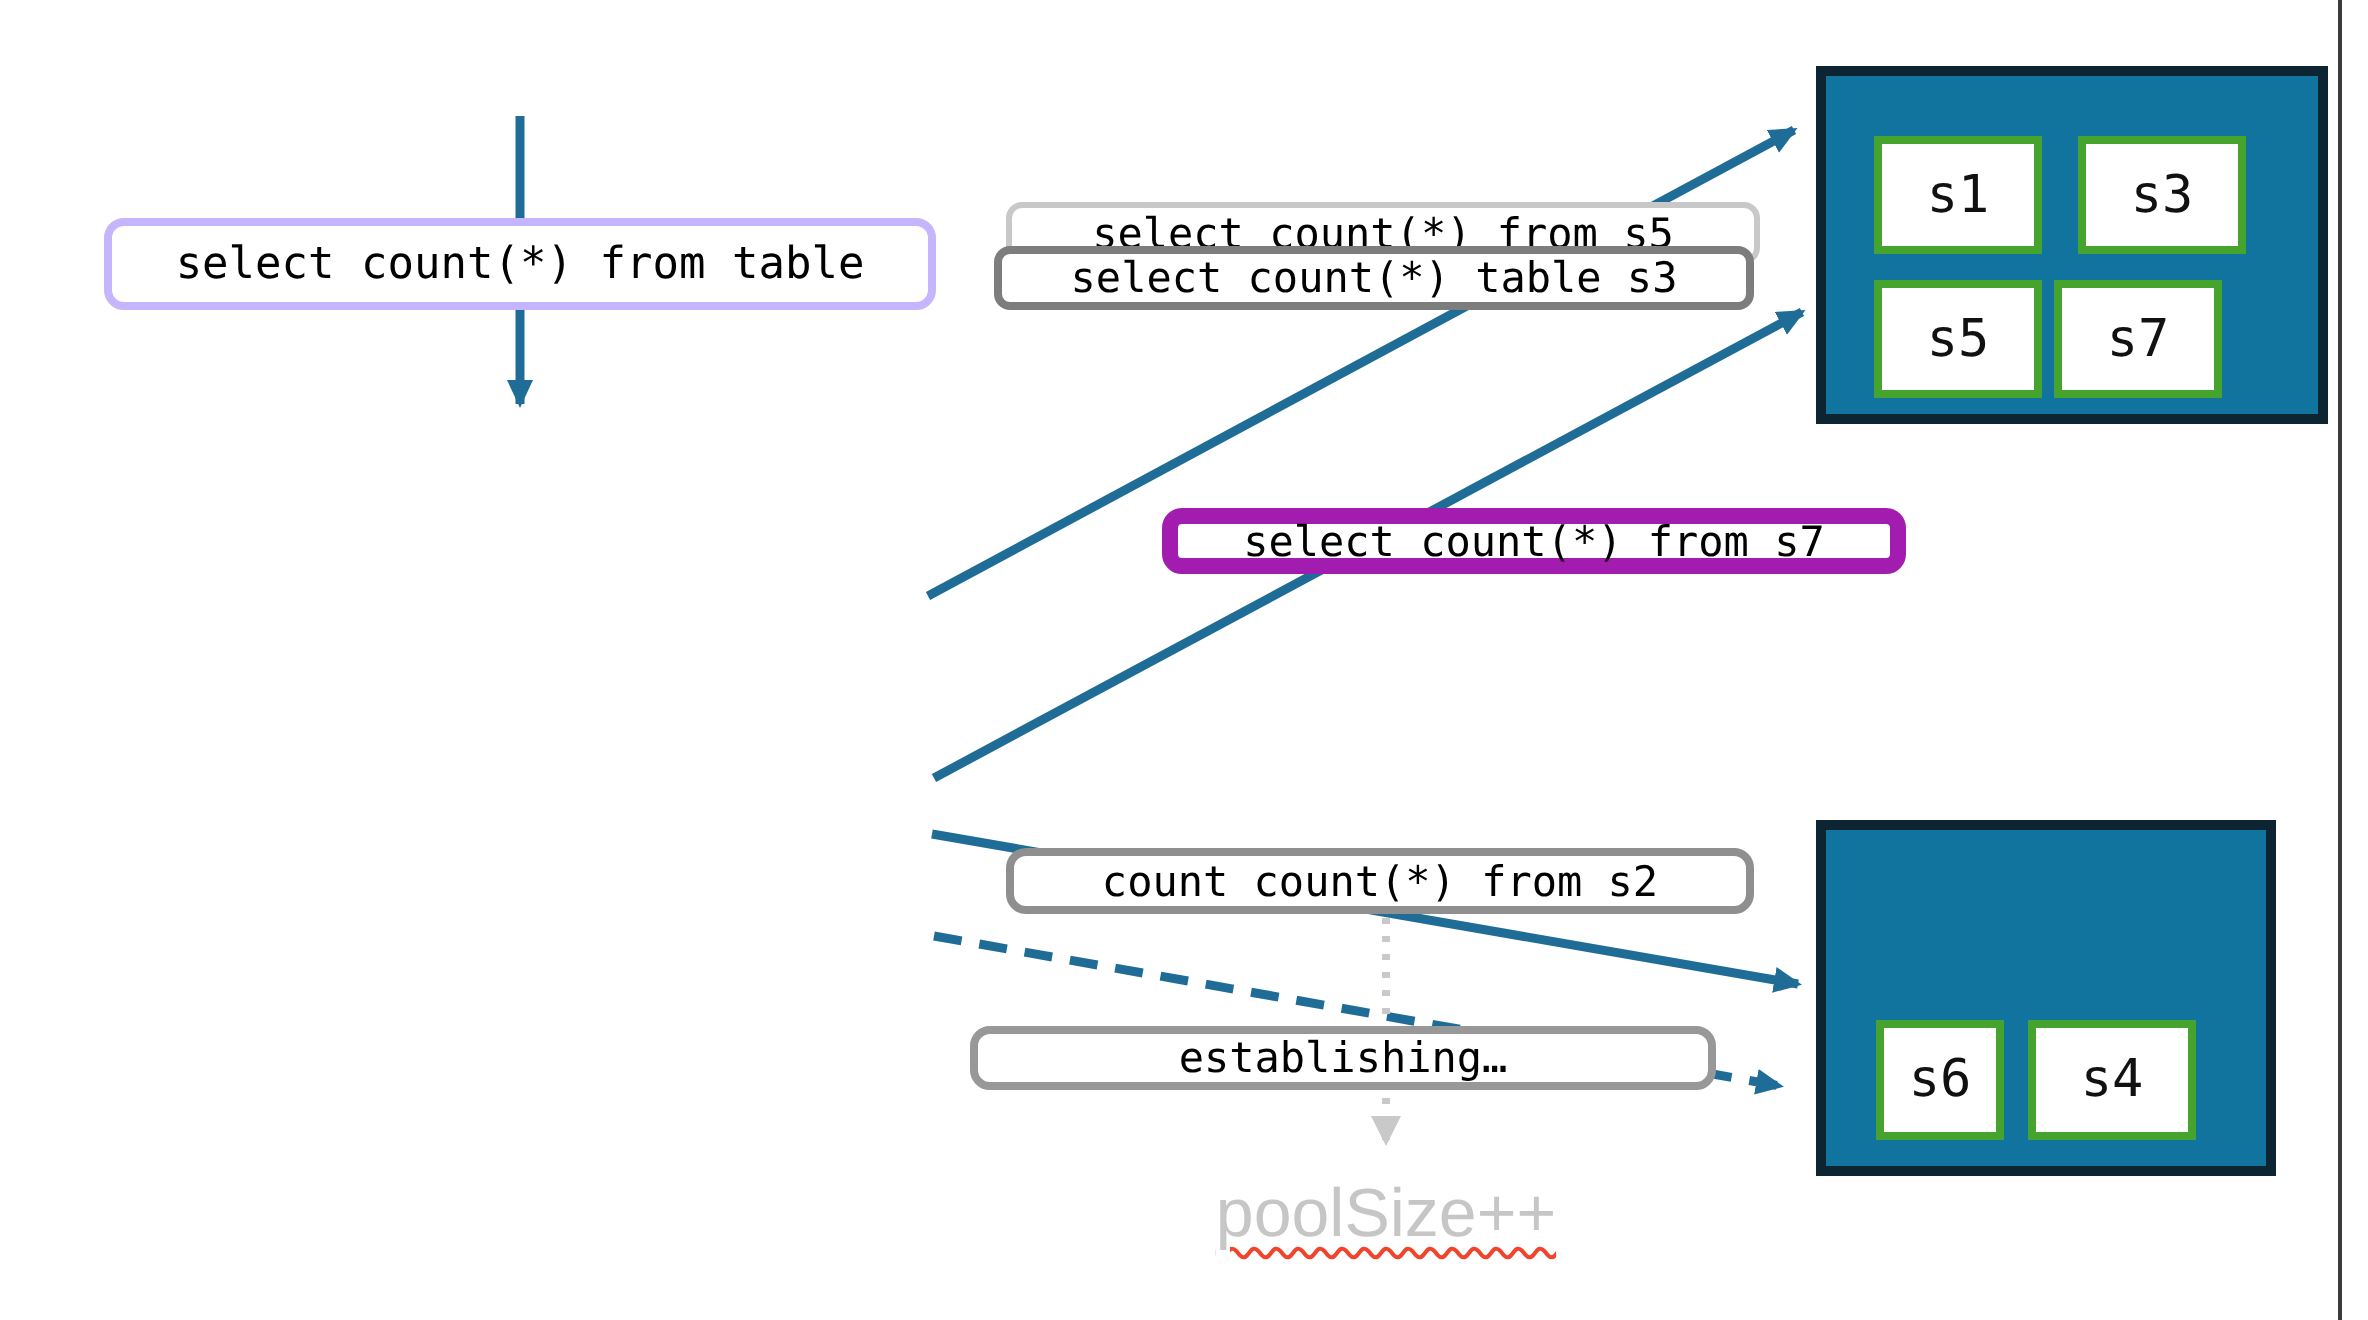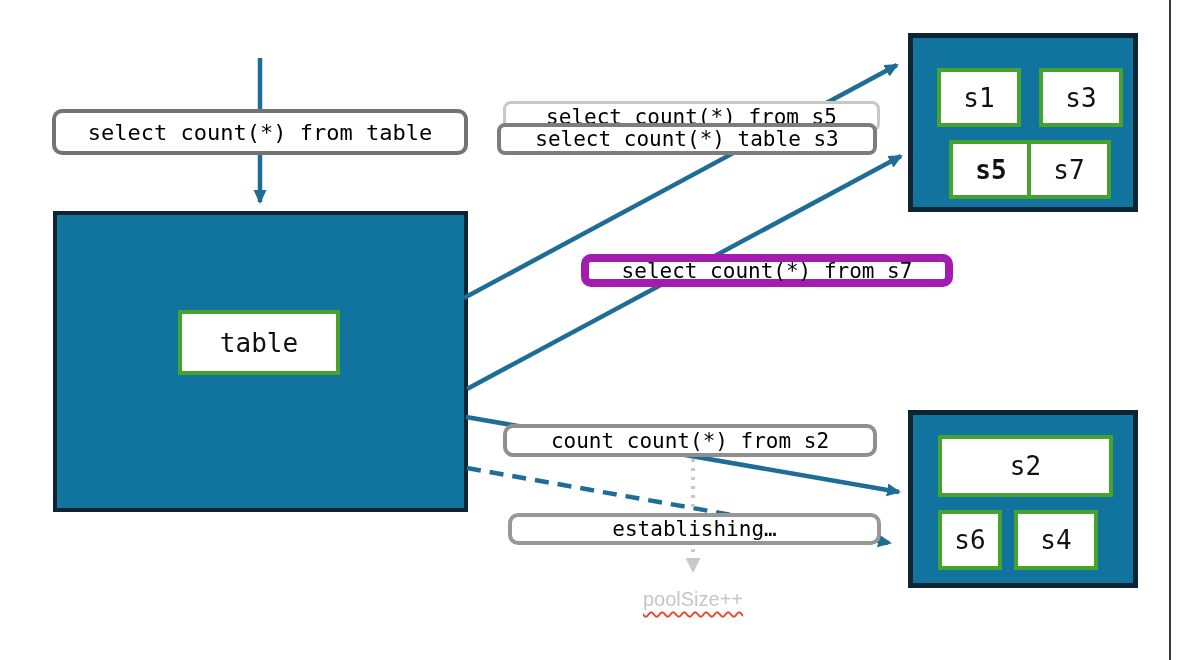--- a/index.html
+++ b/index.html
@@ -11,114 +11,106 @@
     font-family:"DejaVu Sans Mono", monospace;
   }
   
   .teal-box{
     position:absolute;
     background:#10749E;
     border:5px solid #0D2433;
     box-sizing:border-box;
   }
   .table-box{ left:53px; top:211px; width:415px; height:301px; border-width:4px; }
-  .shard-group-top{ left:908px; top:33px; width:230px; height:179px; }
+  .shard-group-top{ left:908px; top:33px; width:256px; height:179px; }
   .shard-group-bottom{ left:908px; top:410px; width:230px; height:178px; }
 
   
   .cell{
     position:absolute;
     background:#ffffff;
     border:4px solid #46A42E;
     box-sizing:border-box;
     display:flex;align-items:center;justify-content:center;
     color:#111;
   }
   .table-label{ left:121px; top:95px; width:162px; height:65px; font-size:26px; }
   .shard{ font-size:26px; }
   .s1{ left:24px; top:30px; width:84px; height:59px; }
   .s3t{ left:126px; top:30px; width:84px; height:59px; }
-  .s5{ left:36px; top:102px; width:84px; height:59px;font-weight:bold; }
+  .s5{ left:24px; top:102px; width:84px; height:59px; }
   .s7{ left:114px; top:102px; width:84px; height:59px; }
   .s2{ left:25px; top:20px; width:175px; height:62px; }
   .s6{ left:25px; top:95px; width:64px; height:60px; }
   .s4{ left:101px; top:95px; width:84px; height:60px;align-items:center; }
 
   
   .arrows{ position:absolute; left:0; top:0; width:1184px; height:660px; pointer-events:none; }
 
   
   .qlabel{
     position:absolute;
     background:#ffffff;
     box-sizing:border-box;
     display:flex;align-items:center;justify-content:center;
     font-size:21px;
     color:#000;
     white-space:nowrap;
     border-radius:10px;
   }
-  .q-table{ left:52px;  top:109px; width:416px; height:46px; border:4px solid #737373; font-size:22px; }
+  .q-table{ left:52px;  top:109px; width:416px; height:46px; border:4px solid #c4b5fd; font-size:22px; }
   .q-s5   { left:503px; top:101px;  width:377px; height:31px; border:3px solid #C8C8C8; border-radius:8px; }
   .q-s3   { left:497px; top:123px; width:380px; height:32px; border:4px solid #7D7D7D; border-radius:8px; }
   .q-s7   { left:581px; top:254px; width:372px; height:33px; border:8px solid #a21caf; }
   .q-s2   { left:503px; top:424px; width:374px; height:33px; border:4px solid #8F8F8F; }
-  .q-est  { left:508px; top:513px; width:373px; height:32px; border:4px solid #989898; }
+  .q-est  { left:485px; top:513px; width:373px; height:32px; border:4px solid #989898; }
 
   
   .poolsize{
     position:absolute;
     left:593px; top:588px; width:200px;
     text-align:center;
     font-family:"Liberation Sans", sans-serif;
-    font-size:20px;
+    font-size:34px;
     color:#C6C6C6;
     text-decoration-line:underline;
     text-decoration-style:wavy;
     text-decoration-color:#F0442C;
     text-decoration-thickness:2px;
     text-underline-offset:5px;
   }
 
   
   .page-edge{
     position:absolute; left:1169px; top:0; width:2px; height:660px;
     background:#3A3A3A;
   }
 </style>
 </head>
 <body>
 
 <div class="canvas">
 
-  <div class="teal-box table-box">
-    <div class="cell table-label">
-      <span>table</span>
-    </div>
-  </div>
 
   <div class="teal-box shard-group-top">
     <div class="cell shard s1">
         <span>s1</span>
       </div>
     <div class="cell shard s3t">
         <span>s3</span>
       </div>
     <div class="cell shard s5">
         <span>s5</span>
       </div>
     <div class="cell shard s7">
         <span>s7</span>
       </div>
   </div>
 
   <div class="teal-box shard-group-bottom">
-    <div class="cell shard s2">
-        <span>s2</span>
-      </div>
     <div class="cell shard s6">
         <span>s6</span>
       </div>
     <div class="cell shard s4">
         <span>s4</span>
       </div>
   </div>
 
   <svg class="arrows" viewBox="0 0 1184 660" xmlns="http://www.w3.org/2000/svg">
     <defs>

